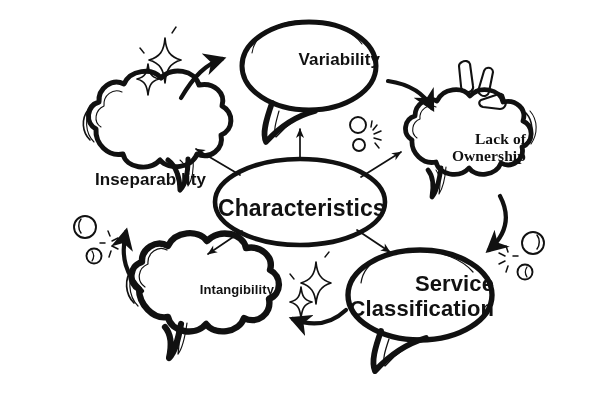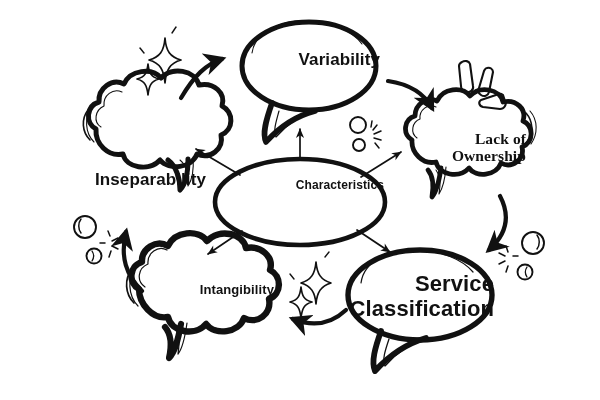--- a/index.html
+++ b/index.html
@@ -25,21 +25,21 @@
   .node-label {
     position: absolute;
     text-align: right;
     color: #111111;
     font-weight: bold;
     line-height: 1.12;
     letter-spacing: 0.1px;
     pointer-events: none;
     white-space: pre-line;
   }
-  #label-center   { left: 218px; top: 179px; width: 166px; font-size: 12px; }
+  #label-center   { left: 218px; top: 196px; width: 166px; font-size: 23px; }
   #label-var      { left: 240px; top: 50px;  width: 140px; font-size: 17px; }
   #label-insep    { left: 60px;  top: 136px; width: 146px; font-size: 17px; margin-top: 34px; }
   #label-lack     { left: 414px; top: 130px; width: 112px; font-size: 15.5px; font-family: Liberation Serif, serif; }
   #label-intang   { left: 140px; top: 283px; width: 134px; font-size: 13px; }
   #label-service  { left: 348px; top: 272px; width: 146px; font-size: 22px; }
 </style>
 </head>
 <body>
 
 <div id="canvas">

